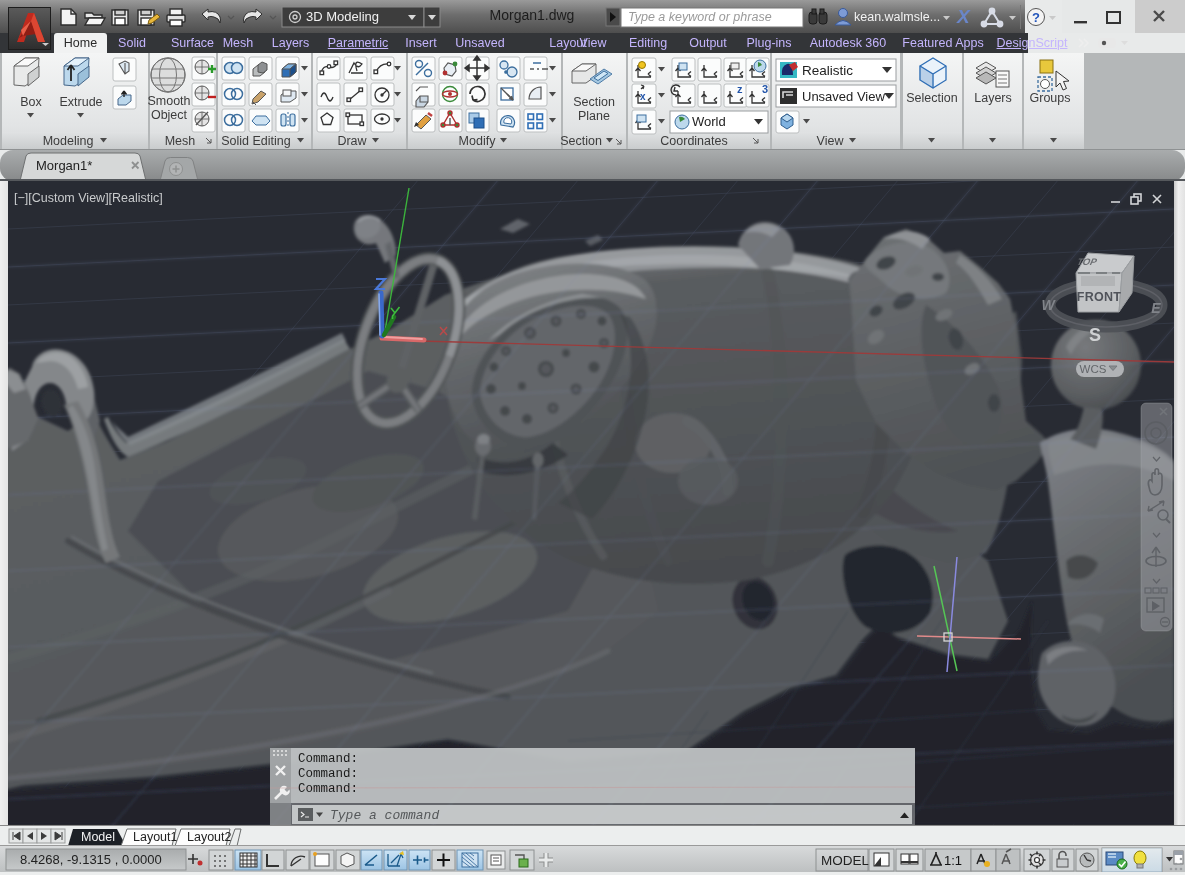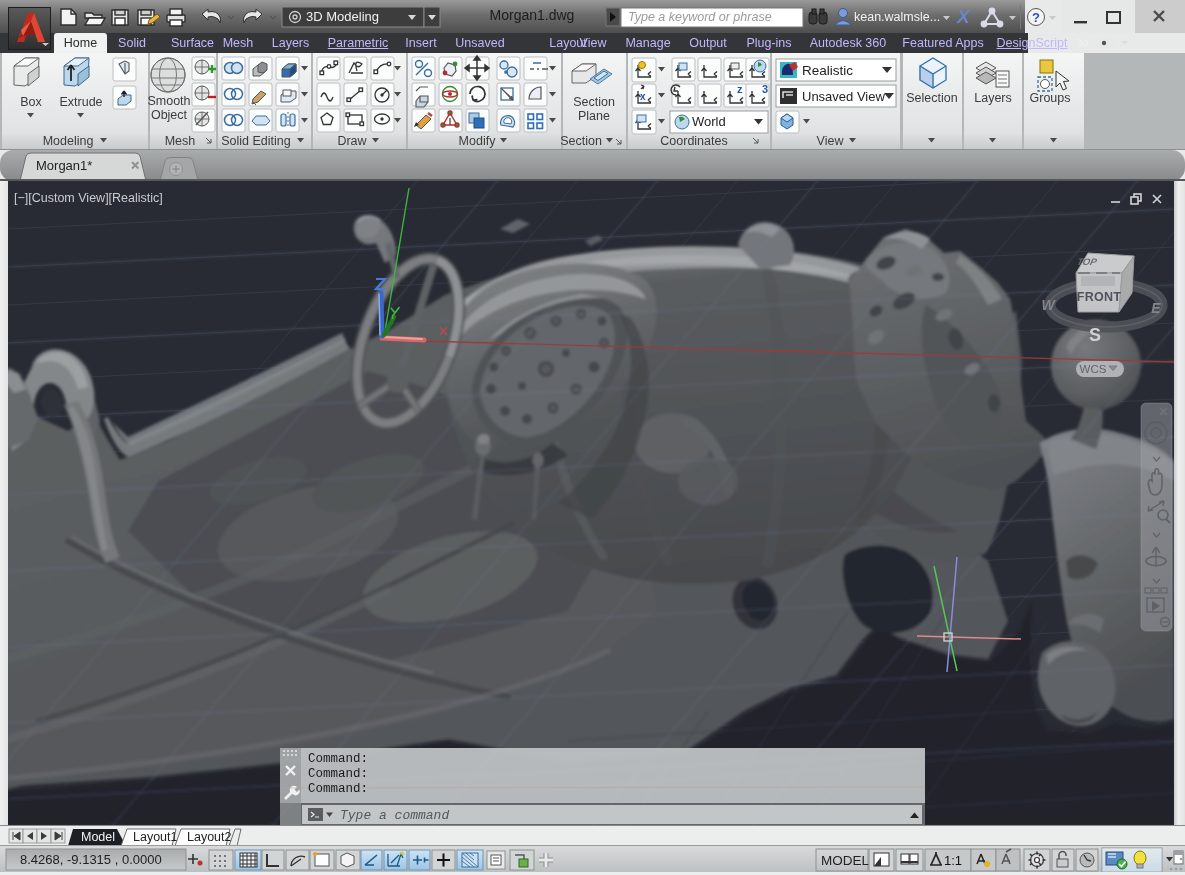--- a/index.html
+++ b/index.html
@@ -15,21 +15,21 @@
     font-size:12.5px;text-align:center;}
   .rtab.active{background:#f1f2f2;color:#2a2a2a;border-radius:3px 3px 0 0;}
   #ribbon{left:0;top:53px;width:1185px;height:97px;background:#babdbe;}
   #filetabs{left:0;top:150px;width:1185px;height:31px;
     background:linear-gradient(#a9acad,#87898a);border-radius:13px;}
   #vp{left:8px;top:181px;width:1166px;height:644px;background:#282b33;overflow:hidden;}
   #vpborder{left:1174px;top:181px;width:11px;height:644px;
     background:linear-gradient(90deg,#c9c9c9,#f0f0f0 40%,#e2e2e2);}
   #lborder{left:0;top:181px;width:8px;height:644px;
     background:linear-gradient(90deg,#f0f0f0,#e4e4e4);}
-  #cmdwin{left:280px;top:748px;width:645px;height:77px;z-index:20;}
+  #cmdwin{left:270px;top:748px;width:645px;height:77px;z-index:20;}
   #modeltabs{left:0;top:825px;width:1185px;height:20px;background:#eceeee;
     border-top:1px solid #888;}
   #statusbar{left:0;top:845px;width:1185px;height:27px;
     background:linear-gradient(#d8dadb,#bcbfc0);border-top:1px solid #9a9a9a;}
   #statusedge{left:0;top:872px;width:1185px;height:3px;background:#eceeee;}
   .mono{font-family:"Liberation Mono",monospace;}
 </style>
 </head>
 <body>
 <div class="abs" id="titlebar">
@@ -132,21 +132,21 @@
   <div class="rtab active" style="left:54px;width:53px;">Home</div>
   <div class="rtab" style="left:112px;width:40px;">Solid</div>
   <div class="rtab" style="left:164px;width:57px;">Surface</div>
   <div class="rtab" style="left:216px;width:44px;">Mesh</div>
   <div class="rtab" style="left:264px;width:53px;">Layers</div>
   <div class="rtab" style="left:320px;width:76px;text-decoration:underline;">Parametric</div>
   <div class="rtab" style="left:398px;width:46px;">Insert</div>
   <div class="rtab" style="left:446px;width:68px;">Unsaved</div>
   <div class="rtab" style="left:532px;width:52px;margin-left:10px;">Layout</div>
   <div class="rtab" style="left:570px;width:46px;">View</div>
-  <div class="rtab" style="left:618px;width:60px;">Manage</div>
+  <div class="rtab" style="left:618px;width:60px;">Editing</div>
   <div class="rtab" style="left:680px;width:56px;">Output</div>
   <div class="rtab" style="left:738px;width:62px;">Plug-ins</div>
   <div class="rtab" style="left:802px;width:92px;text-align:center;">Autodesk 360</div>
   <div class="rtab" style="left:896px;width:94px;">Featured Apps</div>
   <div class="rtab" style="left:990px;width:84px;text-decoration:underline;">DesignScript</div>
   <svg width="110" height="20" style="position:absolute;left:1074px;top:0">
     <path d="M5 6 l4 4 -4 4 M10 6 l4 4 -4 4" stroke="#eee" stroke-width="1.6" fill="none"></path>
     <rect x="24" y="5" width="18" height="10" rx="4" fill="#e8e8e8"></rect>
     <circle cx="30" cy="10" r="2.2" fill="#555"></circle>
     <path d="M47 8 l3.5 4 3.5 -4 z" fill="#ddd"></path>

